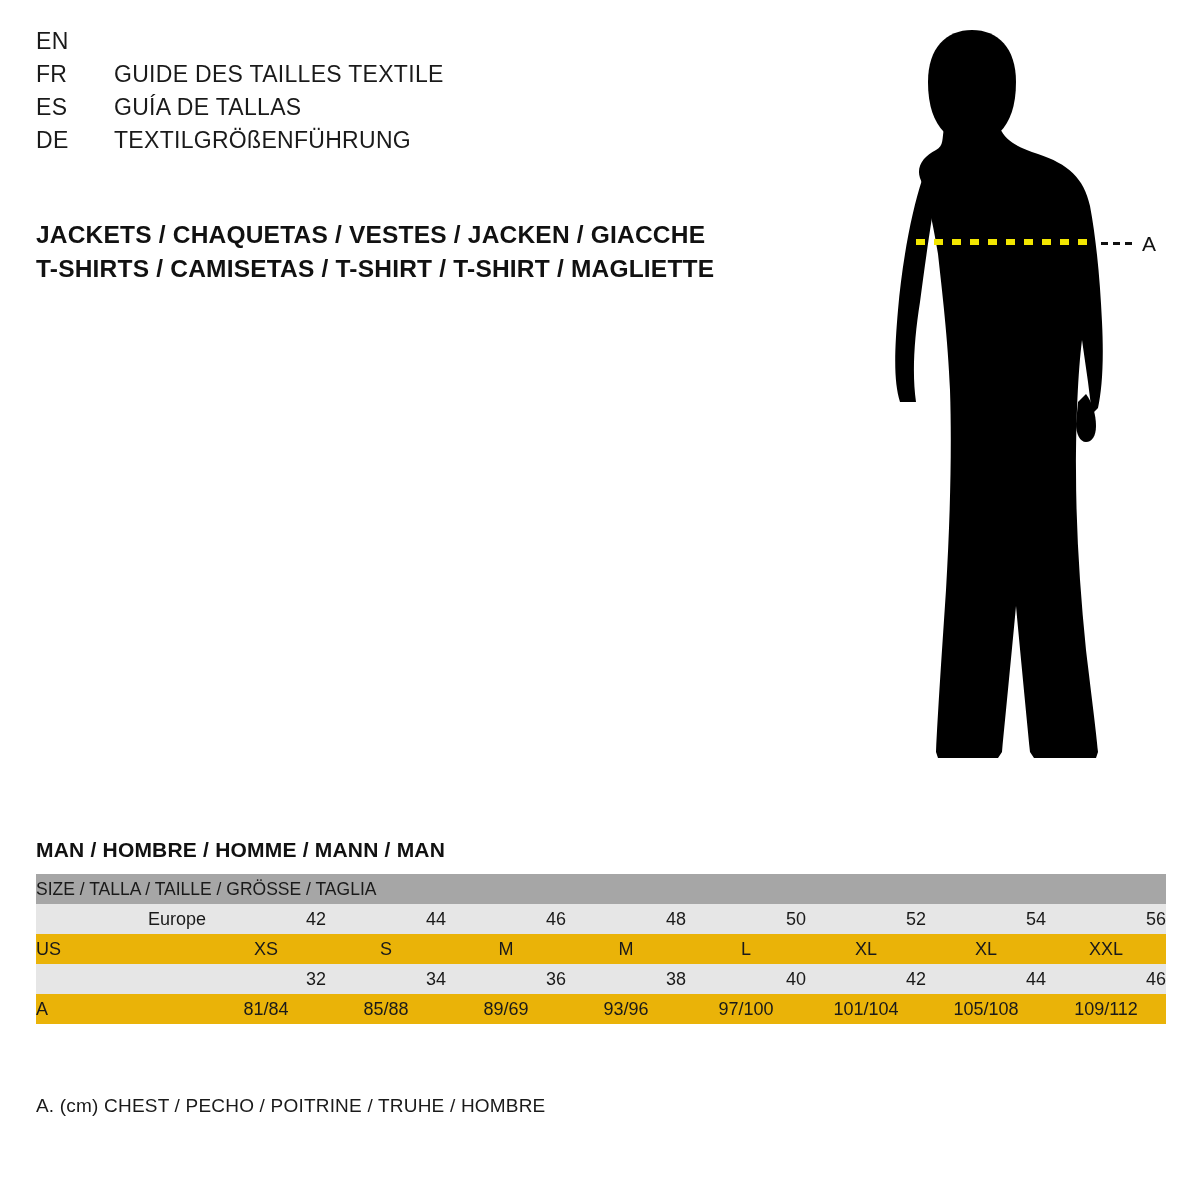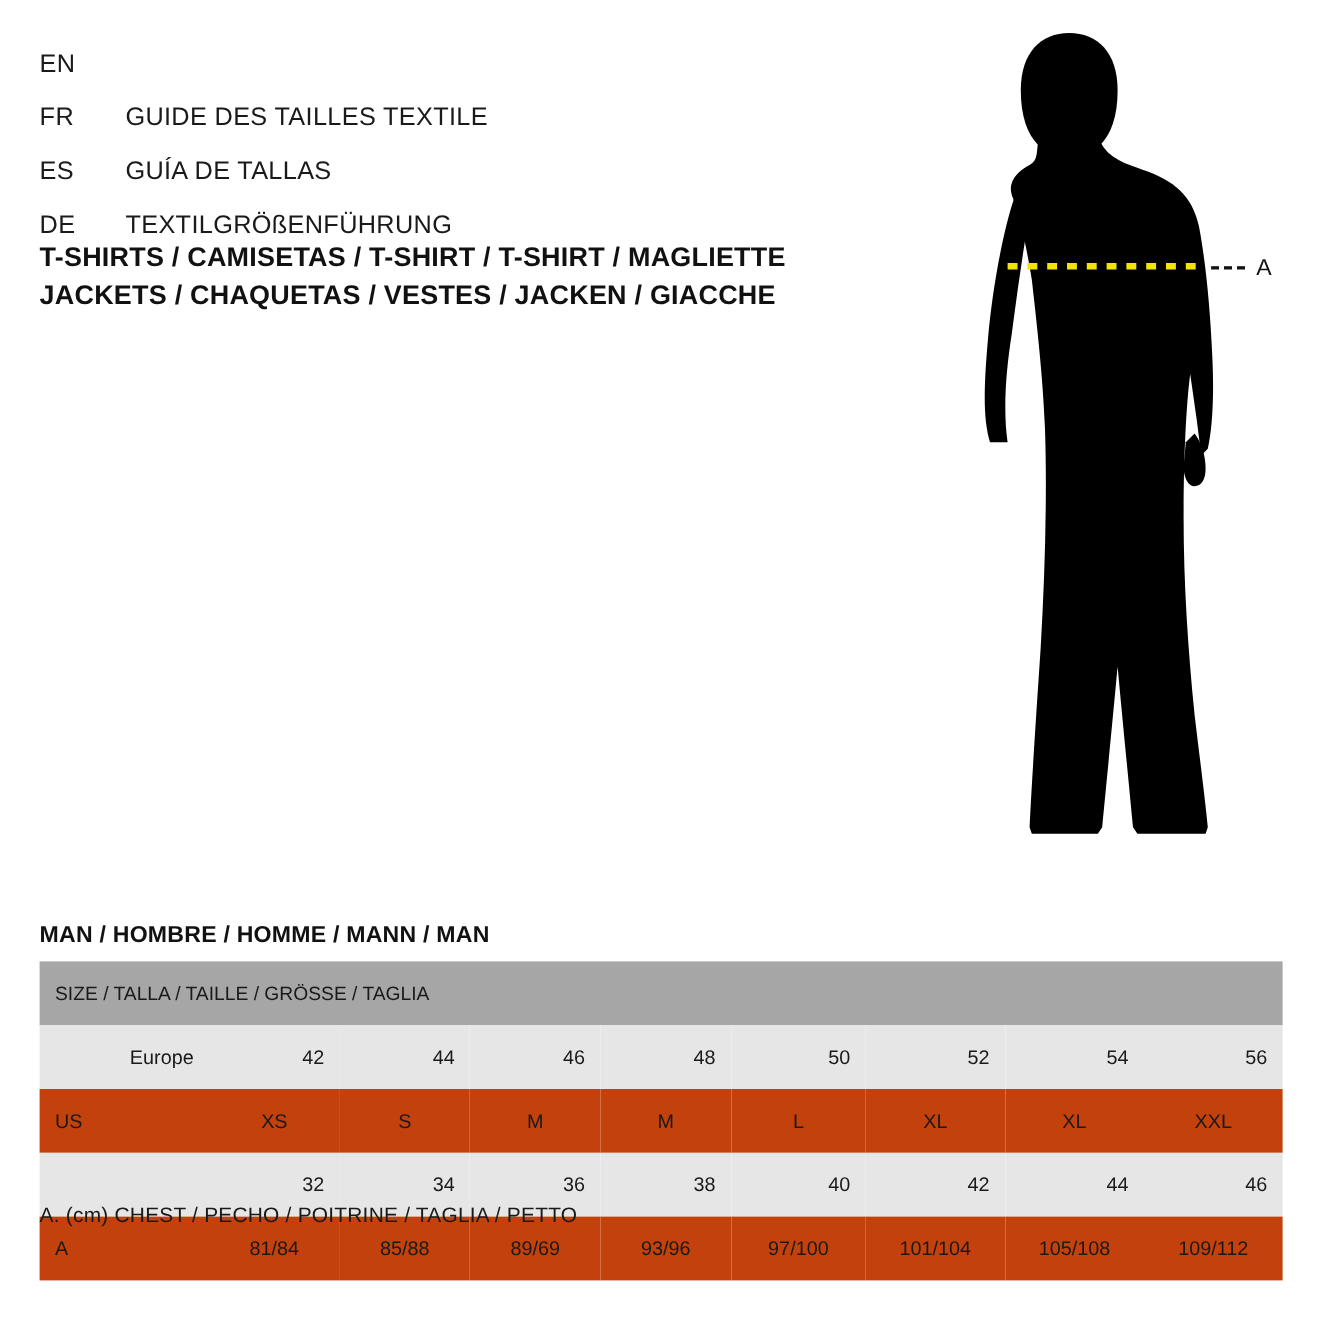--- a/index.html
+++ b/index.html
@@ -23,21 +23,20 @@
     top: 28px;
     width: 760px;
   }
   .lang-row {
     display: flex;
     align-items: baseline;
     height: 33px;
     font-size: 23px;
     letter-spacing: 0.3px;
     color: #1a1a1a;
-    margin-top: 16px;
   }
   .lang-code {
     width: 78px;
     flex: 0 0 78px;
   }
   .lang-text {
     flex: 1 1 auto;
   }
 
   
@@ -97,35 +96,35 @@
     color: #111111;
   }
   table.size-table {
     border-collapse: collapse;
     width: 1130px;
     font-size: 18px;
     color: #1a1a1a;
   }
   table.size-table td {
     height: 30px;
-    padding: 14px;
+    padding: 0;
     vertical-align: middle;
   }
   .row-head td {
     background: #a6a6a6;
     font-size: 17.5px;
     color: #1a1a1a;
     height: 28px;
   }
   .row-alt td {
     background: #e6e6e6;
     text-align: right;
   }
   .row-plain td {
-    background: #c2410c;
+    background: #eab308;
   }
   .col-label {
     width: 170px;
     padding-left: 6px;
     text-align: left;
   }
   .cell {
     width: 120px;
     text-align: center;
   }
@@ -153,22 +152,22 @@
     <span class="lang-code">ES</span>
     <span class="lang-text">GUÍA DE TALLAS</span>
   </div>
   <div class="lang-row">
     <span class="lang-code">DE</span>
     <span class="lang-text">TEXTILGRÖßENFÜHRUNG</span>
   </div>
 </div>
 
 <div class="category-block">
+  <div class="category-line">JACKETS / CHAQUETAS / VESTES / JACKEN / GIACCHE</div>
   <div class="category-line">T-SHIRTS / CAMISETAS / T-SHIRT / T-SHIRT / MAGLIETTE</div>
-  <div class="category-line">JACKETS / CHAQUETAS / VESTES / JACKEN / GIACCHE</div>
 </div>
 
 <div class="figure-wrap">
   <svg width="380" height="790" viewBox="0 0 380 790" xmlns="http://www.w3.org/2000/svg" aria-hidden="true">
     <g fill="#000000">
 
       <path d="M108 72 C108 38 126 20 152 20 C178 20 196 38 196 72 C196 96 190 112 180 122 L124 122 C114 112 108 96 108 72 Z"></path>
 
       <path d="M124 118 L180 118
                C186 132 200 138 218 144
@@ -251,13 +250,13 @@
         <td class="cell">93/96</td>
         <td class="cell">97/100</td>
         <td class="cell">101/104</td>
         <td class="cell">105/108</td>
         <td class="cell">109/112</td>
       </tr>
     </tbody>
   </table>
 </div>
 
-<div class="footnote">A. (cm) CHEST / PECHO / POITRINE / TAGLIA / PETTO</div>
+<div class="footnote">A. (cm) CHEST / PECHO / POITRINE / TRUHE / HOMBRE</div>
 
 </body></html>

